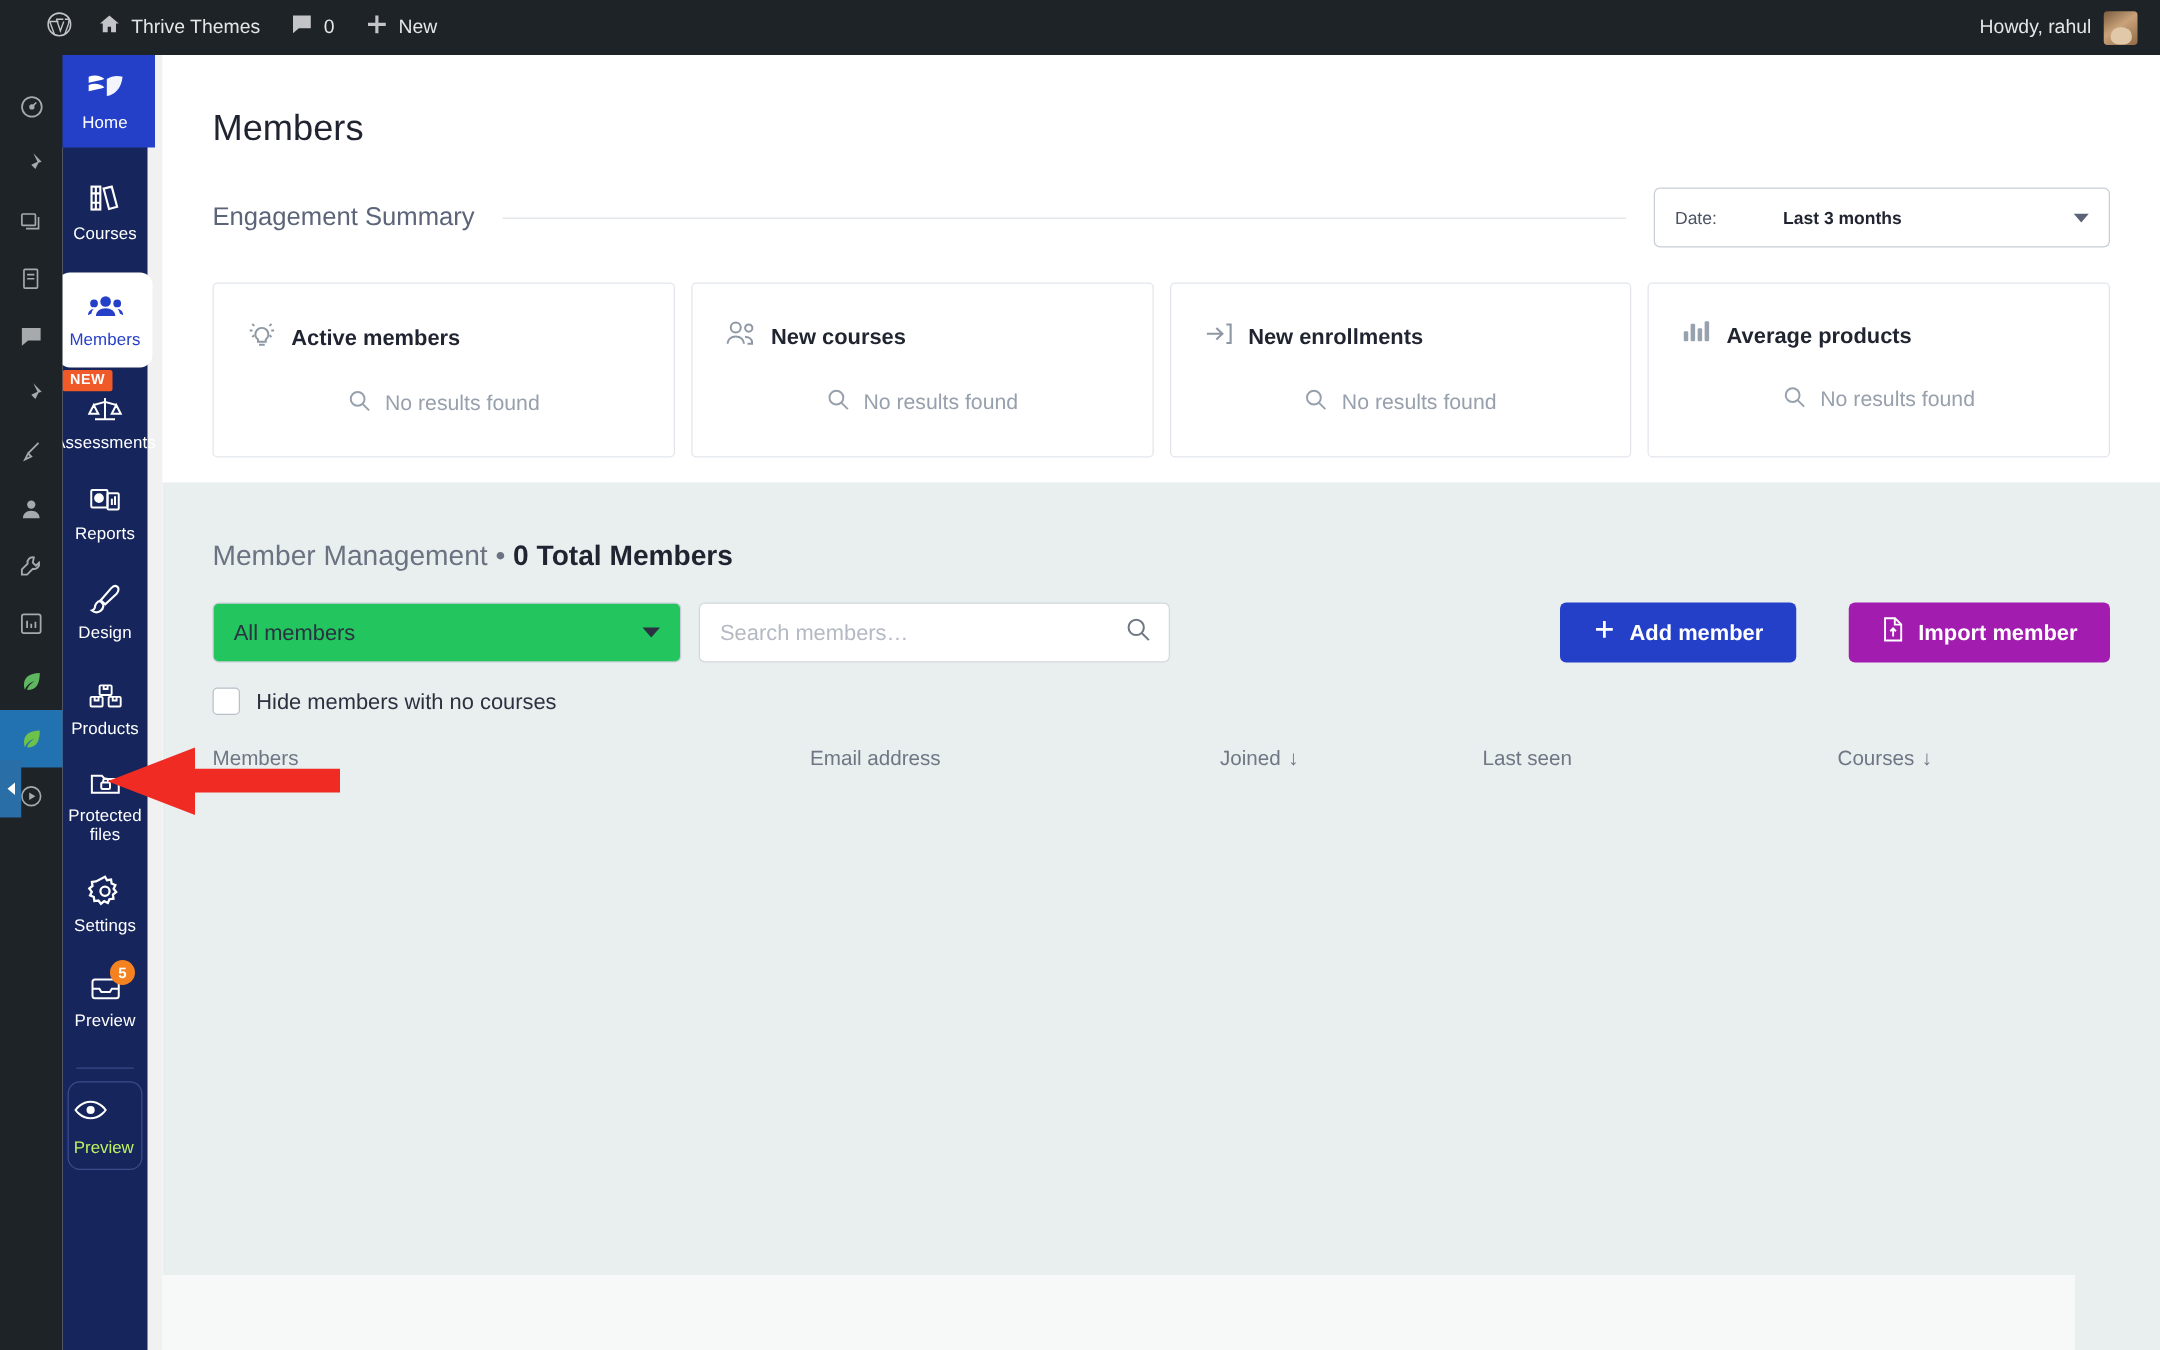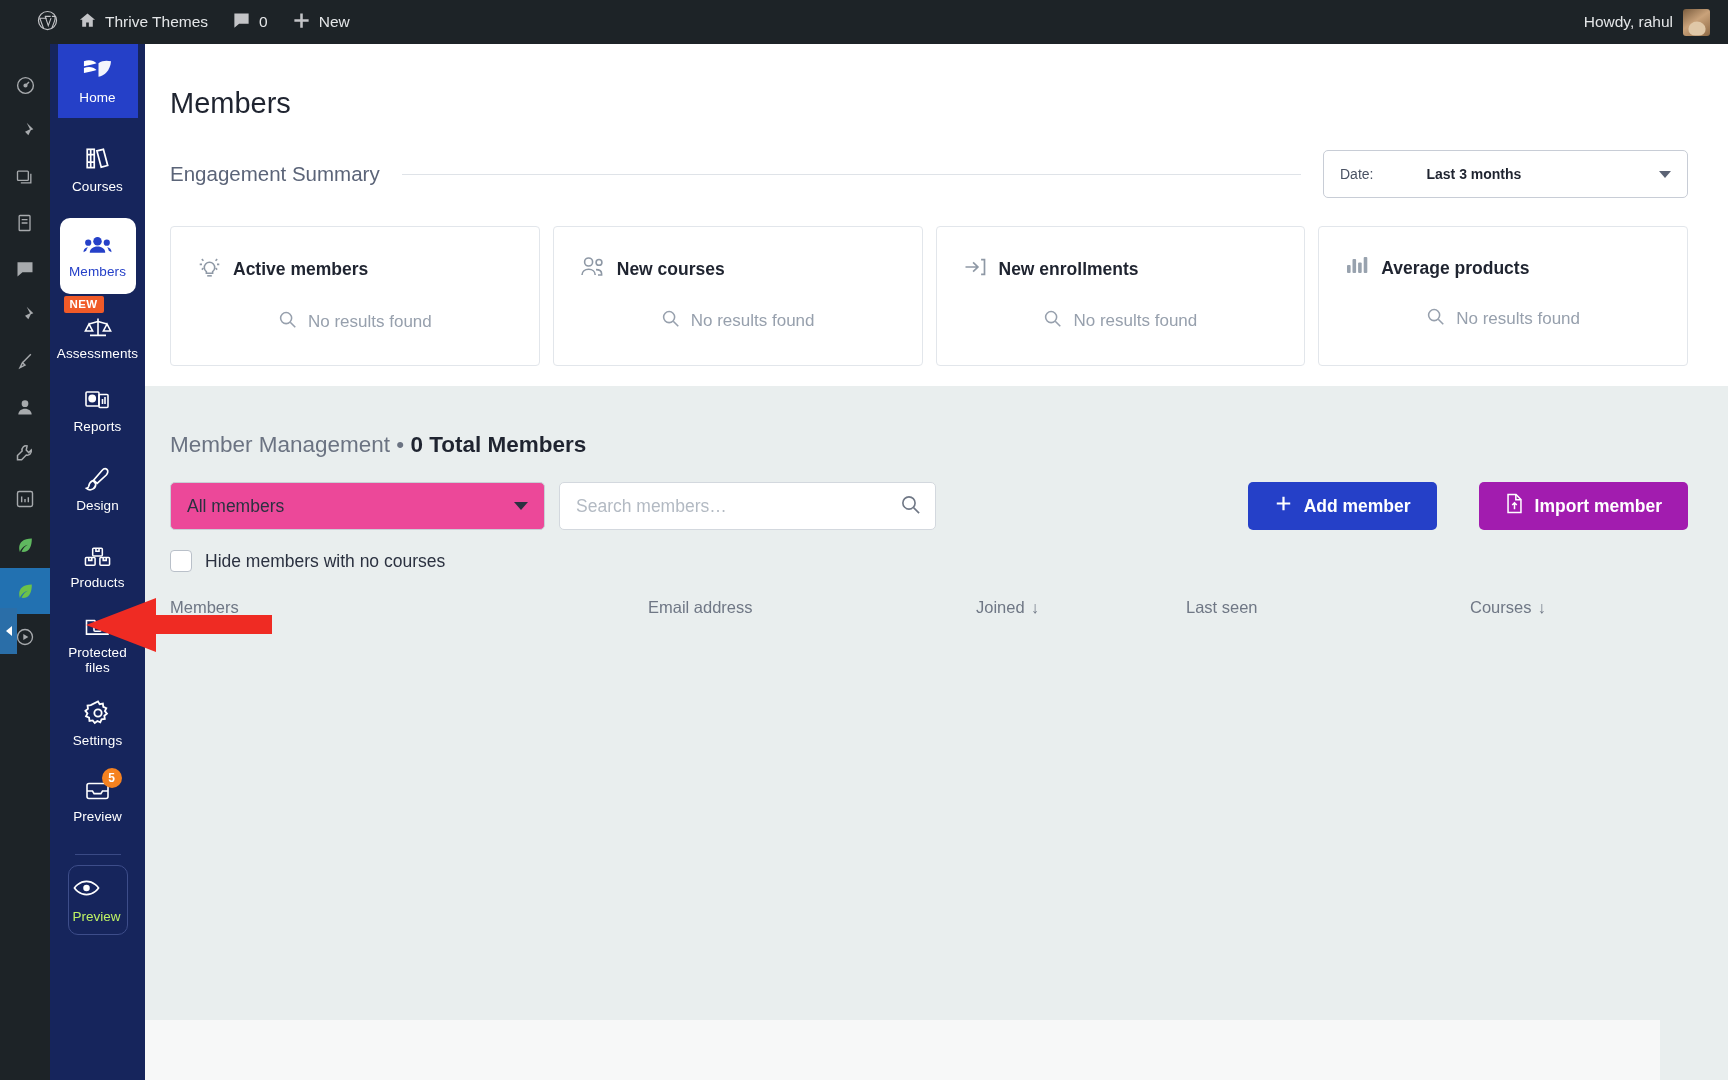--- a/index.html
+++ b/index.html
@@ -47,21 +47,21 @@
     align-items: center; justify-content: center;
     color: #a7aaad; cursor: pointer;
   }
   .rail-ico svg { display:block; }
   .rail-ico.green { color:#4caf50; }
   .rail-ico.active-green { background:#2271b1; }
 
   
   .tv-side {
     position: absolute; left: 50px; top: 44px;
-    width: 95px; height: 1036px;
+    width: 68px; height: 1036px;
     background: #16255c; z-index: 20;
     display: flex; flex-direction: column; align-items: center;
   }
   .tv-item {
     position: relative; width: 80px; min-height: 78px;
     display: flex; flex-direction: column; align-items: center;
     justify-content: center; gap: 6px;
     color: #ffffff; cursor: pointer; padding: 8px 2px;
   }
   .tv-item .lbl {
@@ -164,21 +164,21 @@
   .mm-title {
     padding: 46px 0 0 40px; font-size: 22.5px; color: #6b7382; font-weight: 400;
   }
   .mm-title b { color: #1f2430; font-weight: 700; }
 
   .tools {
     display: flex; align-items: center; gap: 14px;
     padding: 24px 40px 0 40px;
   }
   .sel-all {
-    width: 375px; height: 48px; background: #ec4899;
+    width: 375px; height: 48px; background: #22c55e;
     border: 1px solid #c9ced6; border-radius: 5px;
     display: flex; align-items: center; padding: 0 16px;
     font-size: 17.5px; color: #2b3140; cursor: pointer;
   }
   .sel-all .car {
     margin-left: auto; width: 0; height: 0;
     border-left: 7px solid transparent; border-right: 7px solid transparent;
     border-top: 8px solid #2b3140;
   }
   .searchbox {

